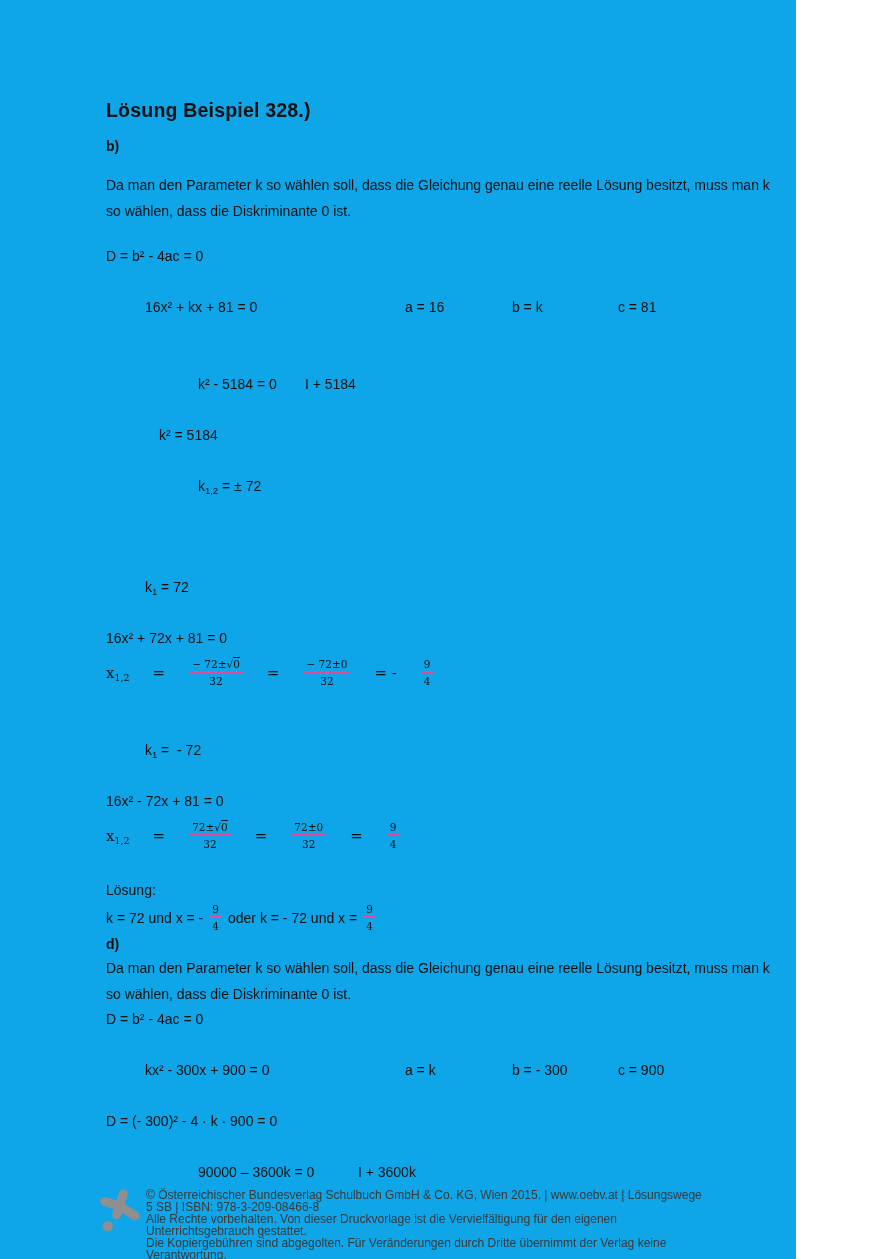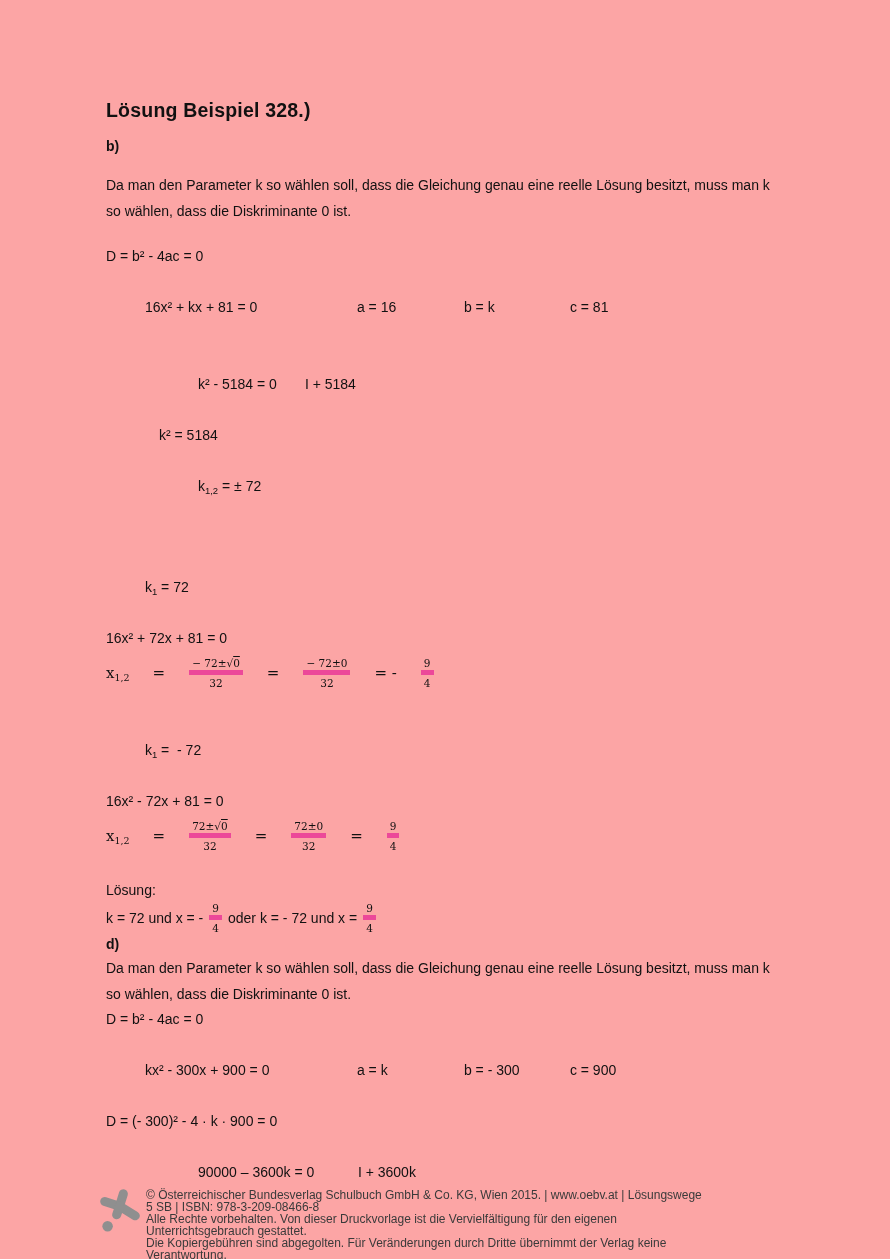--- a/index.html
+++ b/index.html
@@ -1,47 +1,47 @@
 <!DOCTYPE html>
 <html><head>
 <meta charset="utf-8">
 <style>
   * { margin:0; padding:0; box-sizing:border-box; }
   html,body { background:#ffffff; }
   .page {
-    position:relative; width:890px; height:1259px; background:#fca5a5;
+    position:relative; width:796px; height:1259px; background:#0ea5e9;
     font-family:"Liberation Sans", sans-serif; color:#111111; overflow:hidden;
   }
   .content { position:absolute; left:106px; top:98px; width:716px; }
   .title { font-size:19.5px; font-weight:bold; line-height:24px; letter-spacing:0.2px; }
   .sec-label { font-size:14px; font-weight:bold; line-height:18px; margin-top:15px; }
   .sec-label.tight { margin-top:2px; }
   .intro { font-size:14px; line-height:26px; margin-top:17px; }
   .intro.tight { margin-top:2px; }
   .eqgroup { margin-top:20px; }
   .eqgroup.tight { margin-top:0; }
   .eq { font-size:14px; line-height:25.5px; white-space:pre; }
   .indent { padding-left:53px; }
   .c0 { display:inline-block; width:212px; }
-  .c1 { display:inline-block; width:107px; }
+  .c1 { display:inline-block; width:107px;margin-left:48px; }
   .c2 { display:inline-block; width:106px; }
   .iw-b { display:inline-block; width:107px; }
   .iw-d { display:inline-block; width:160px; }
   sub { font-size:9.5px; vertical-align:-3px; line-height:0; }
   .gap25 { height:25px; } .gap20 { height:20px; } .gap18 { height:18px; }
   .formula {
     display:flex; align-items:center; height:43px;
     font-family:"DejaVu Serif", serif; font-size:15px; gap:23px;
   }
   .frac {
     display:inline-flex; flex-direction:column; align-items:center;
     font-family:"DejaVu Serif", serif; font-size:10.5px; line-height:13px;
     vertical-align:middle; margin:0 1px;
   }
-  .frac .num { border-bottom:5px solid #ec4899; padding:0 3px; white-space:pre; }
+  .frac .num { border-bottom:2px solid #ec4899; padding:0 3px; white-space:pre; }
   .frac .den { padding-top:2px; }
   .rad { text-decoration:overline; }
   .sol-row { display:flex; align-items:center; height:30px; font-size:14px; gap:5px; white-space:pre; }
   .footer { position:absolute; left:0; top:0; width:890px; }
   .footer-logo { position:absolute; left:99px; top:1188px; width:42px; height:46px; }
   .footer-text {
     position:absolute; left:146px; top:1189px; width:560px;
     font-size:12px; line-height:12px; color:#3a3a3a;
   }
 </style>

